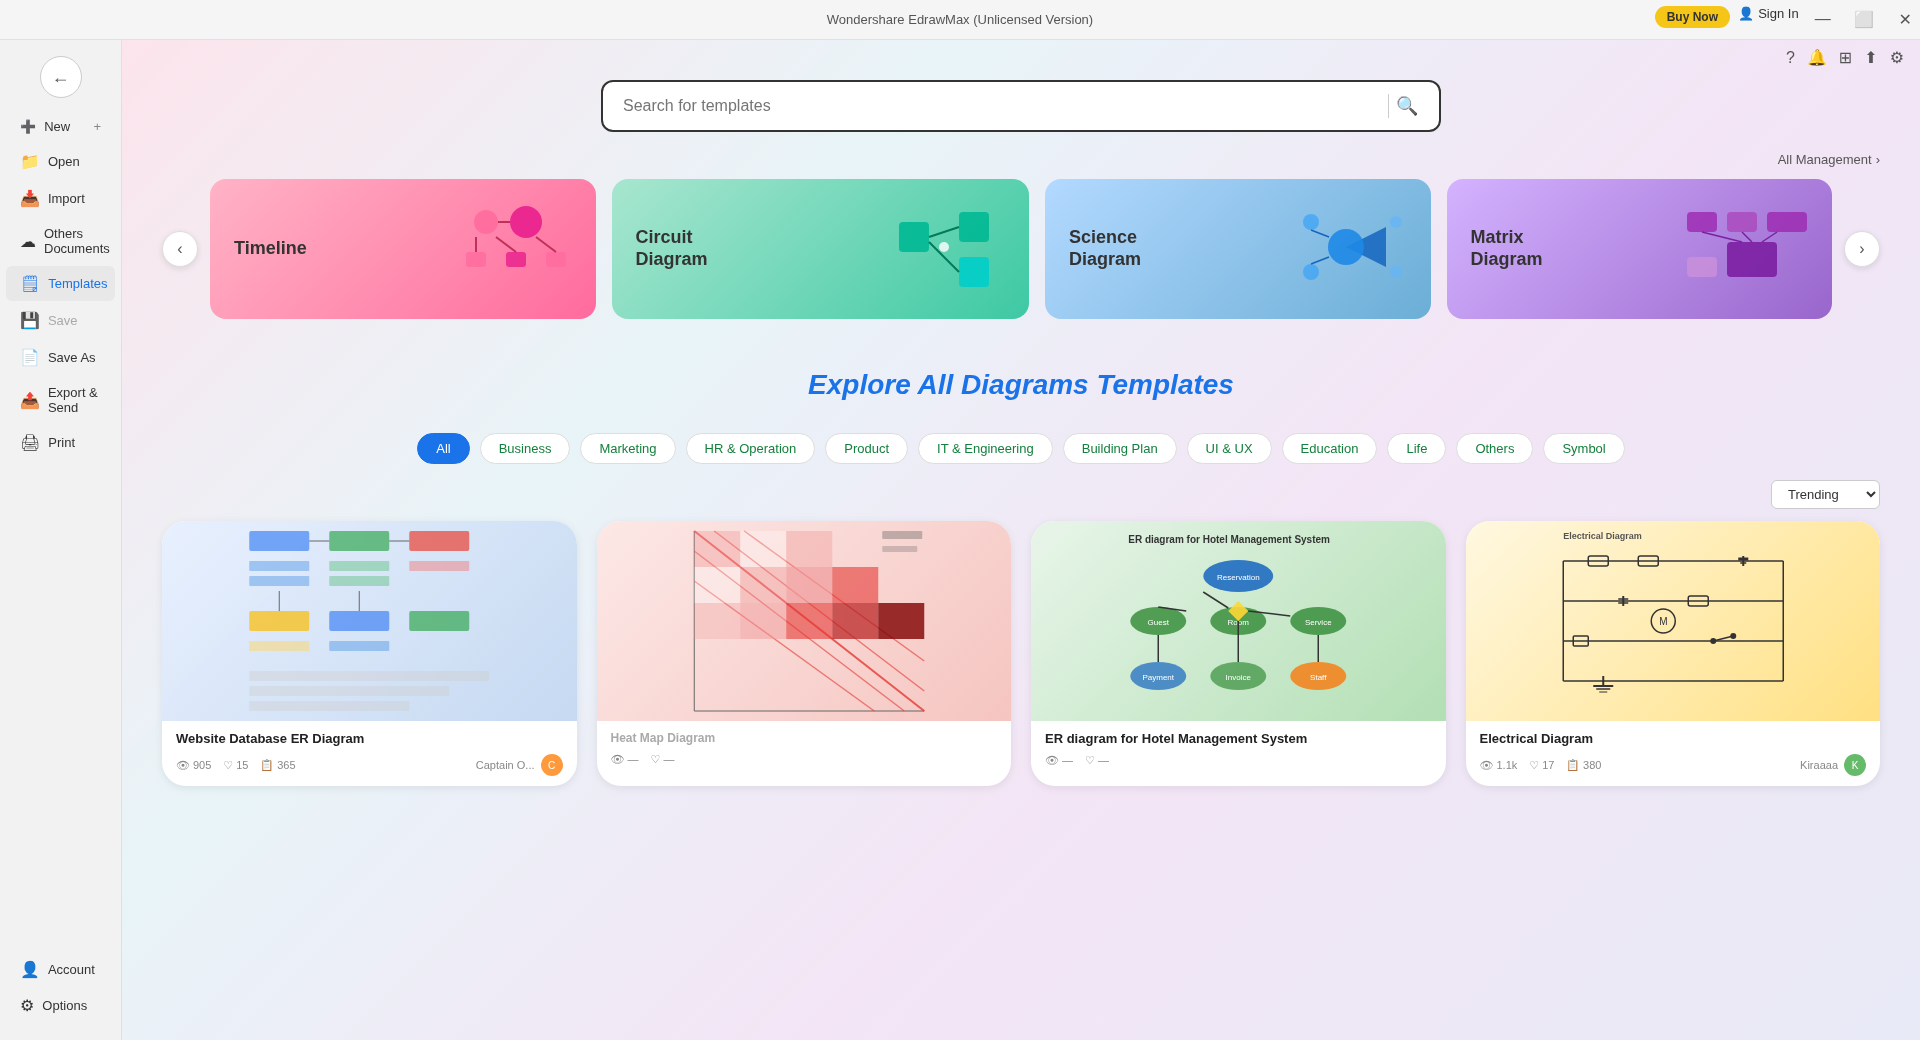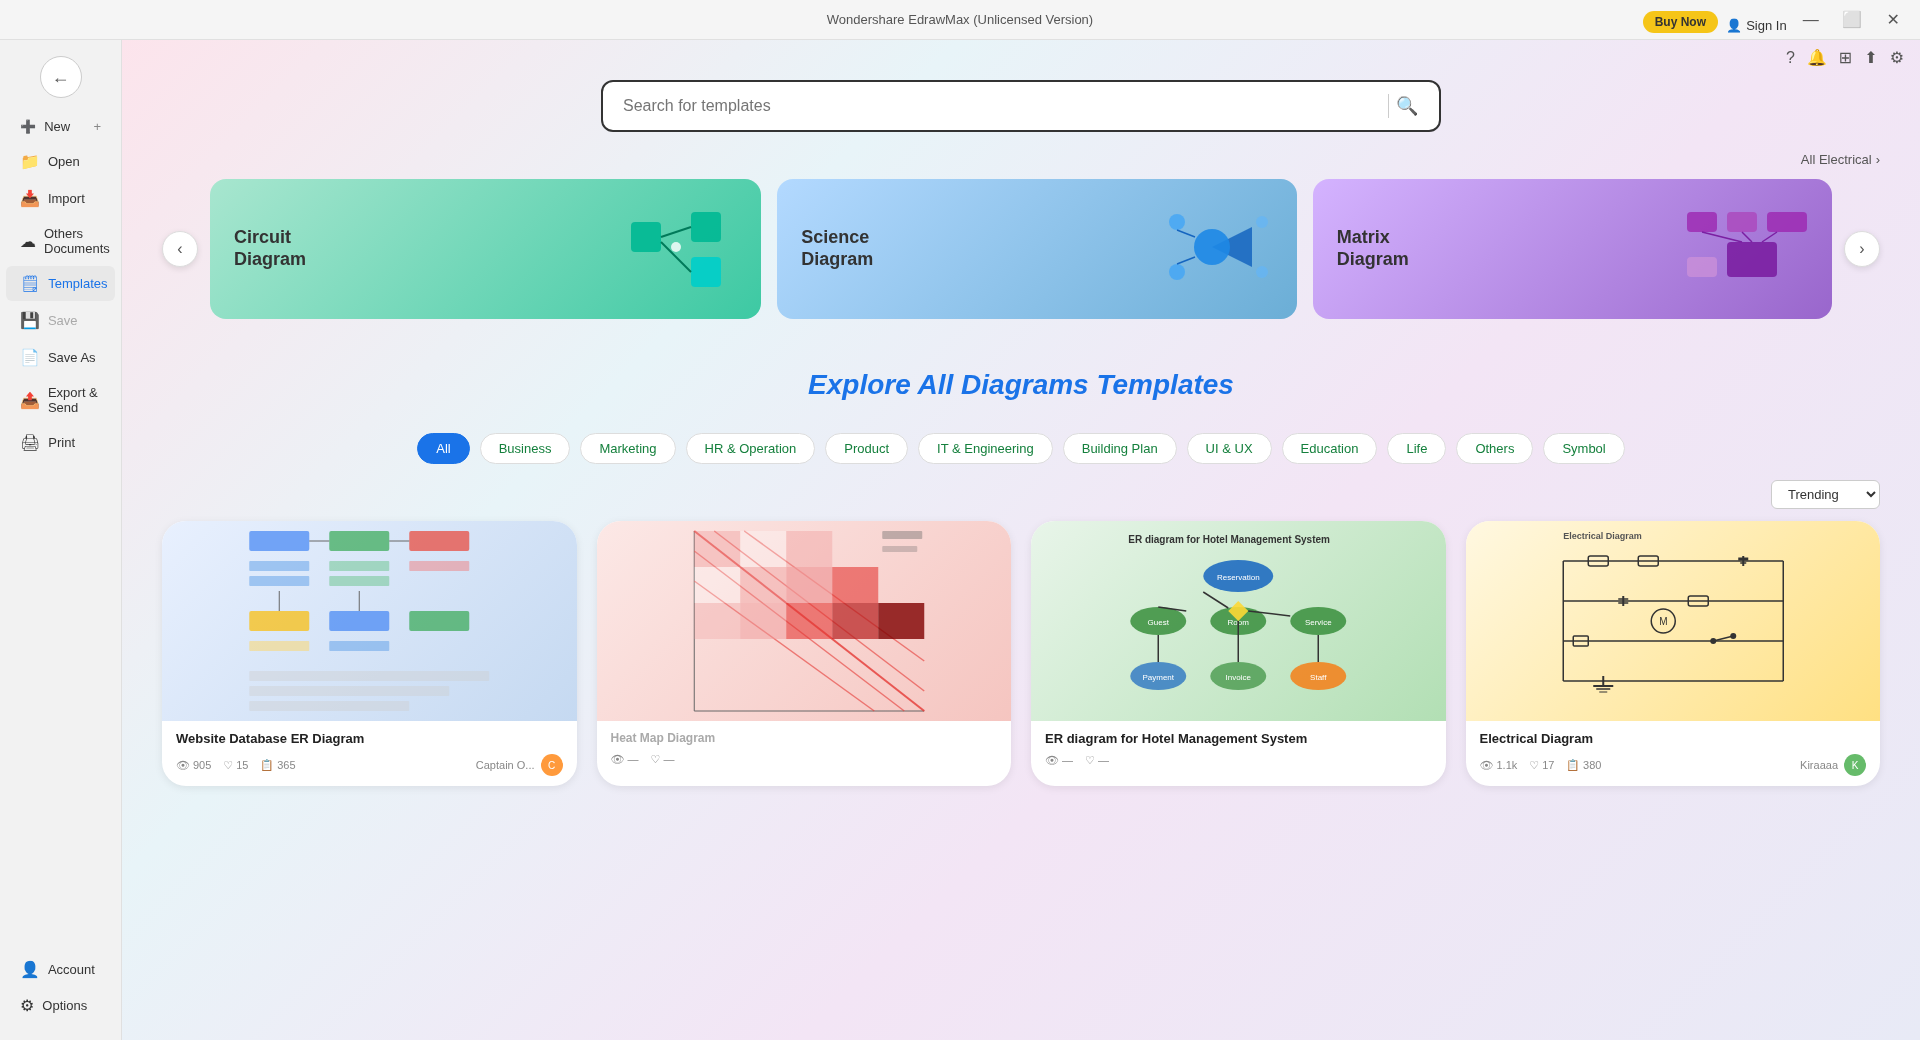--- a/index.html
+++ b/index.html
@@ -5,21 +5,21 @@
     * { box-sizing: border-box; margin: 0; padding: 0; }
     body { font-family: -apple-system, BlinkMacSystemFont, 'Segoe UI', sans-serif; background: #f0f0f0; overflow: hidden; width: 1920px; height: 1040px; }
 
     
     .titlebar {
       position: fixed; top: 0; left: 0; right: 0; height: 40px;
       background: #f5f5f5; display: flex; align-items: center; justify-content: center;
       border-bottom: 1px solid #e0e0e0; z-index: 100;
     }
     .titlebar-title { font-size: 13px; color: #555; }
-    .titlebar-controls { position: absolute; right: 12px; display: flex; gap: 8px; align-items: flex-end; }
+    .titlebar-controls { position: absolute; right: 0; display: flex; gap: 8px; align-items: flex-start; }
     .titlebar-btn { background: none; border: none; cursor: pointer; font-size: 16px; color: #555; padding: 4px 8px; }
     .buy-now-btn {
       background: #f5c518; border: none; border-radius: 16px; padding: 4px 12px; font-size: 12px;
       font-weight: 600; cursor: pointer; color: #333; display: flex; align-items: center; gap: 4px;
     }
     .sign-in-btn { background: none; border: none; cursor: pointer; font-size: 13px; color: #333; display: flex; align-items: center; gap: 4px; }
 
     
     .sidebar {
       position: fixed; top: 40px; left: 0; width: 122px; height: calc(100% - 40px);
@@ -232,29 +232,45 @@
   <div class="search-area">
     <div class="search-box">
       <input class="search-input" type="text" placeholder="Search for templates" style="">
       <div class="search-divider"></div>
       <button class="search-btn">🔍</button>
     </div>
   </div>
 
   <div class="collections-row">
     <span class="all-collections-link">
-      <span>All Electrical</span>
+      <span>All Management</span>
       <span>›</span>
     </span>
   </div>
 
   <div class="carousel-container">
     <button class="carousel-btn">‹</button>
     <div class="carousel-items">
 
+      <div class="carousel-item ci-timeline">
+        <span class="carousel-item-label">Timeline</span>
+        <div class="diagram-icon">
+          <svg width="120" height="90" viewBox="0 0 120 90">
+            <circle cx="30" cy="20" r="12" fill="#ff6b9d" opacity="0.9"></circle>
+            <circle cx="70" cy="20" r="16" fill="#e91e8c" opacity="0.9"></circle>
+            <line x1="42" y1="20" x2="54" y2="20" stroke="#c0305a" stroke-width="2"></line>
+            <rect x="10" y="50" width="20" height="15" rx="3" fill="#ff6b9d" opacity="0.8"></rect>
+            <rect x="50" y="50" width="20" height="15" rx="3" fill="#e91e8c" opacity="0.8"></rect>
+            <rect x="90" y="50" width="20" height="15" rx="3" fill="#ff6b9d" opacity="0.8"></rect>
+            <line x1="20" y1="50" x2="20" y2="35" stroke="#c0305a" stroke-width="2"></line>
+            <line x1="60" y1="50" x2="40" y2="35" stroke="#c0305a" stroke-width="2"></line>
+            <line x1="100" y1="50" x2="80" y2="35" stroke="#c0305a" stroke-width="2"></line>
+          </svg>
+        </div>
+      </div>
 
       <div class="carousel-item ci-circuit">
         <span class="carousel-item-label">Circuit<br>Diagram</span>
         <div class="diagram-icon">
           <svg width="130" height="90" viewBox="0 0 130 90">
             <rect x="20" y="20" width="30" height="30" rx="4" fill="#00b894" opacity="0.9"></rect>
             <rect x="80" y="10" width="30" height="30" rx="4" fill="#00b894" opacity="0.9"></rect>
             <rect x="80" y="55" width="30" height="30" rx="4" fill="#00cec9" opacity="0.9"></rect>
             <line x1="50" y1="35" x2="80" y2="25" stroke="#007a5a" stroke-width="2"></line>
             <line x1="50" y1="40" x2="80" y2="70" stroke="#007a5a" stroke-width="2"></line>

